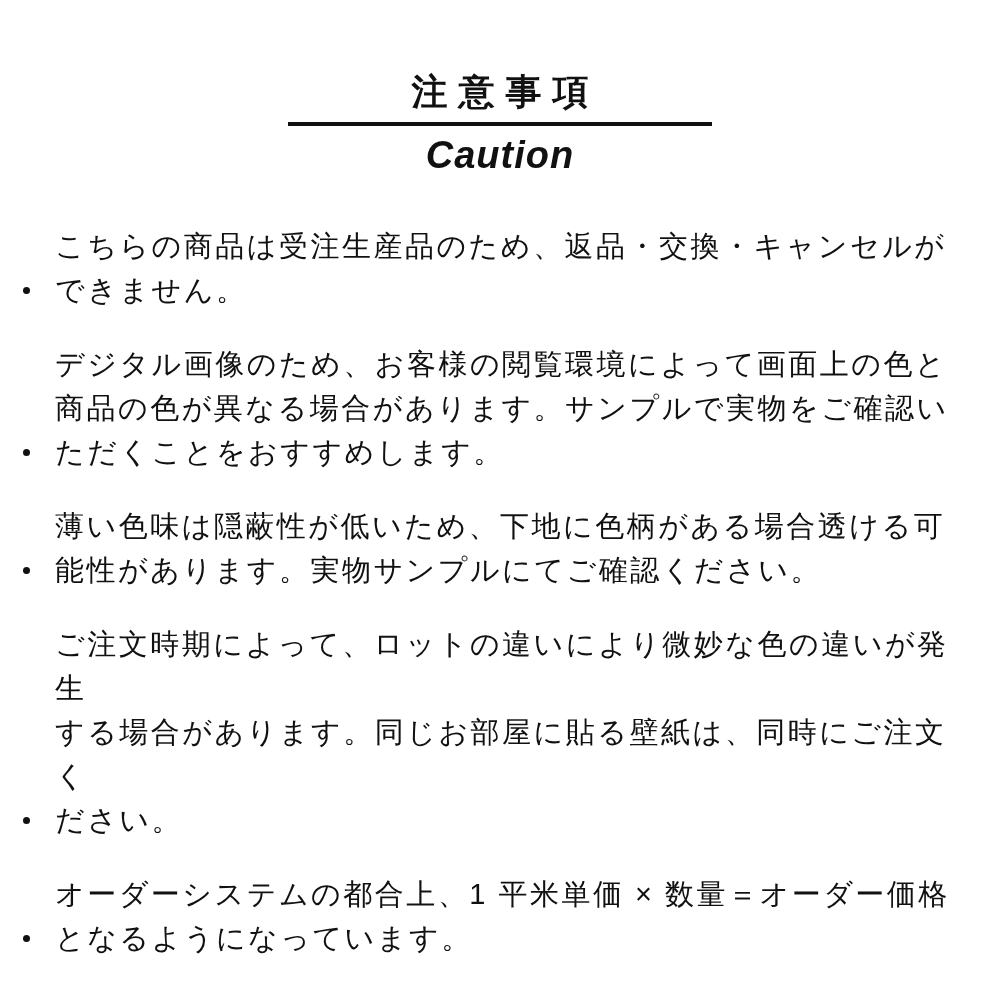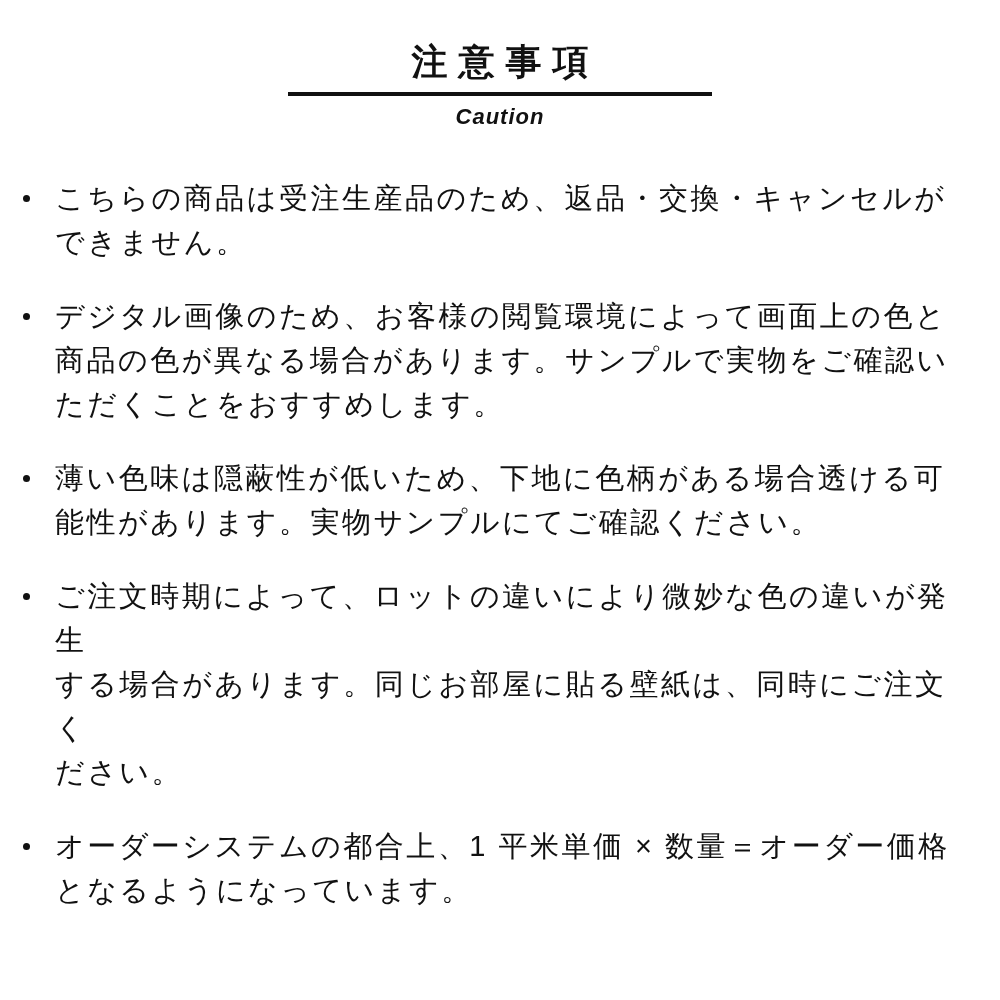--- a/index.html
+++ b/index.html
@@ -15,54 +15,54 @@
     overflow: hidden;
   }
   .page {
     width: 1000px;
     height: 1000px;
     box-sizing: border-box;
     background: #ffffff;
   }
   .header {
     text-align: center;
-    padding-top: 44px;
+    padding-top: 74px;
   }
   .title {
     margin: 0;
     font-size: 36px;
     font-weight: 700;
     letter-spacing: 11px;
     text-indent: 11px; 
     line-height: 1;
     color: #111111;
   }
   .divider {
     width: 424px;
     height: 4px;
     background: #111111;
     margin: 12px auto 9px auto;
   }
   .subtitle {
     margin: 0;
-    font-size: 22px;
+    font-size: 38px;
     font-style: italic;
     font-weight: 700;
     letter-spacing: 1px;
     line-height: 1.1;
     color: #111111;
   }
   .caution-list {
     list-style: none;
     margin: 47px 30px 0 22px;
     padding: 0;
   }
   .caution-item {
     display: flex;
-    align-items: flex-start;
+    align-items: flex-end;
     margin-bottom: 30px;
   }
   .bullet-col {
     flex: 0 0 33px;
     position: relative;
     height: 44px;
   }
   .bullet-dot {
     position: absolute;
     left: 1px;

